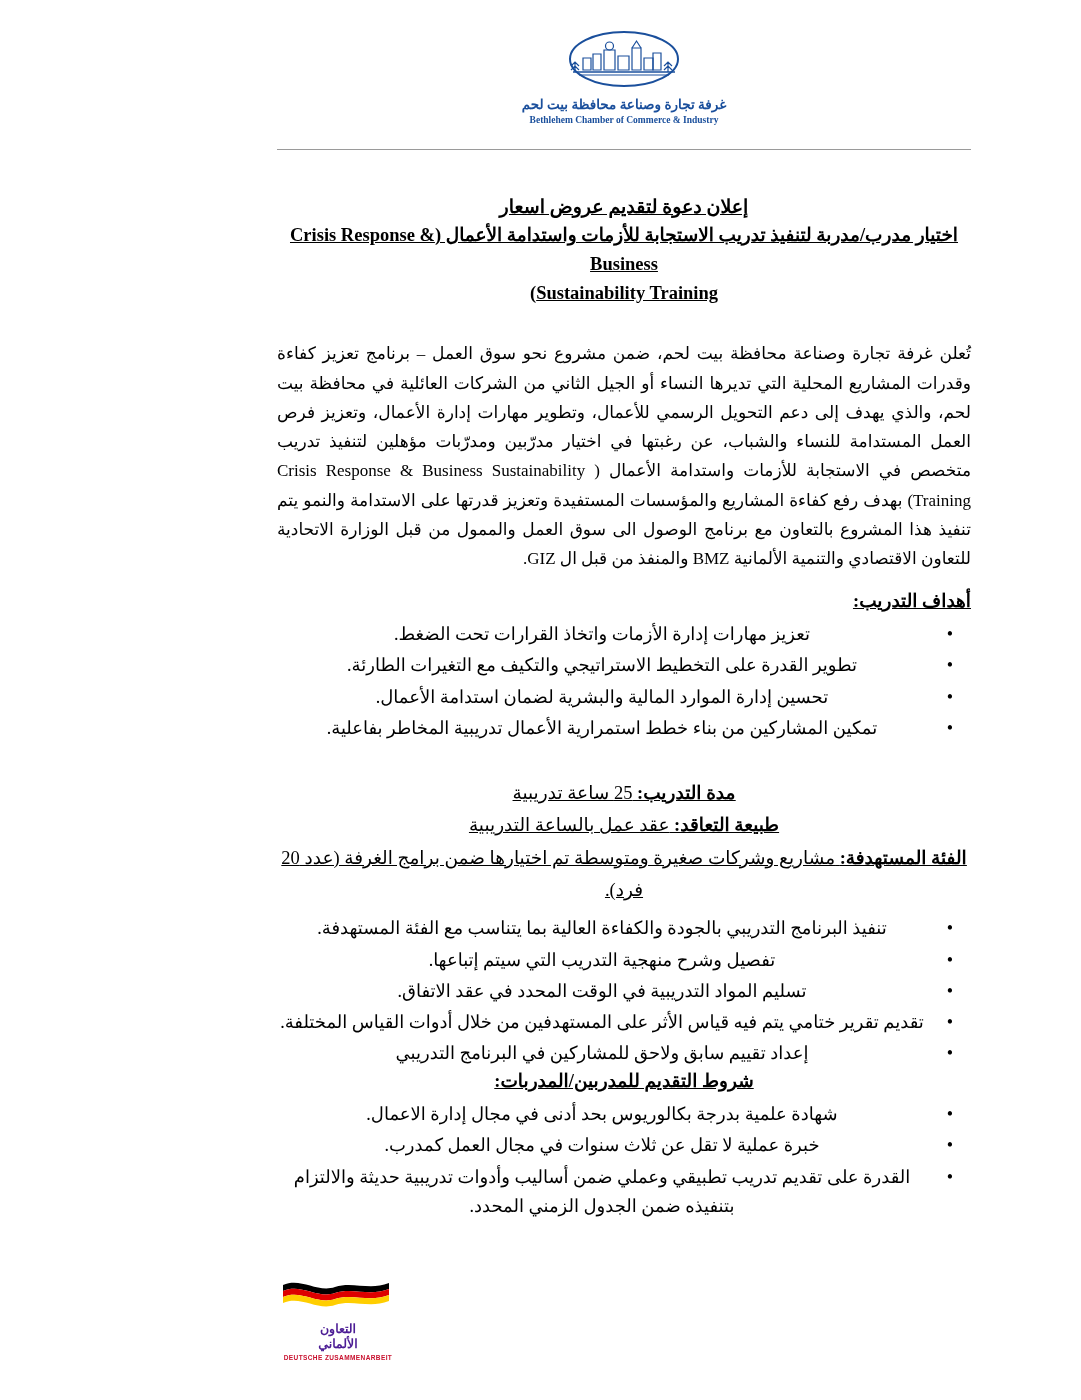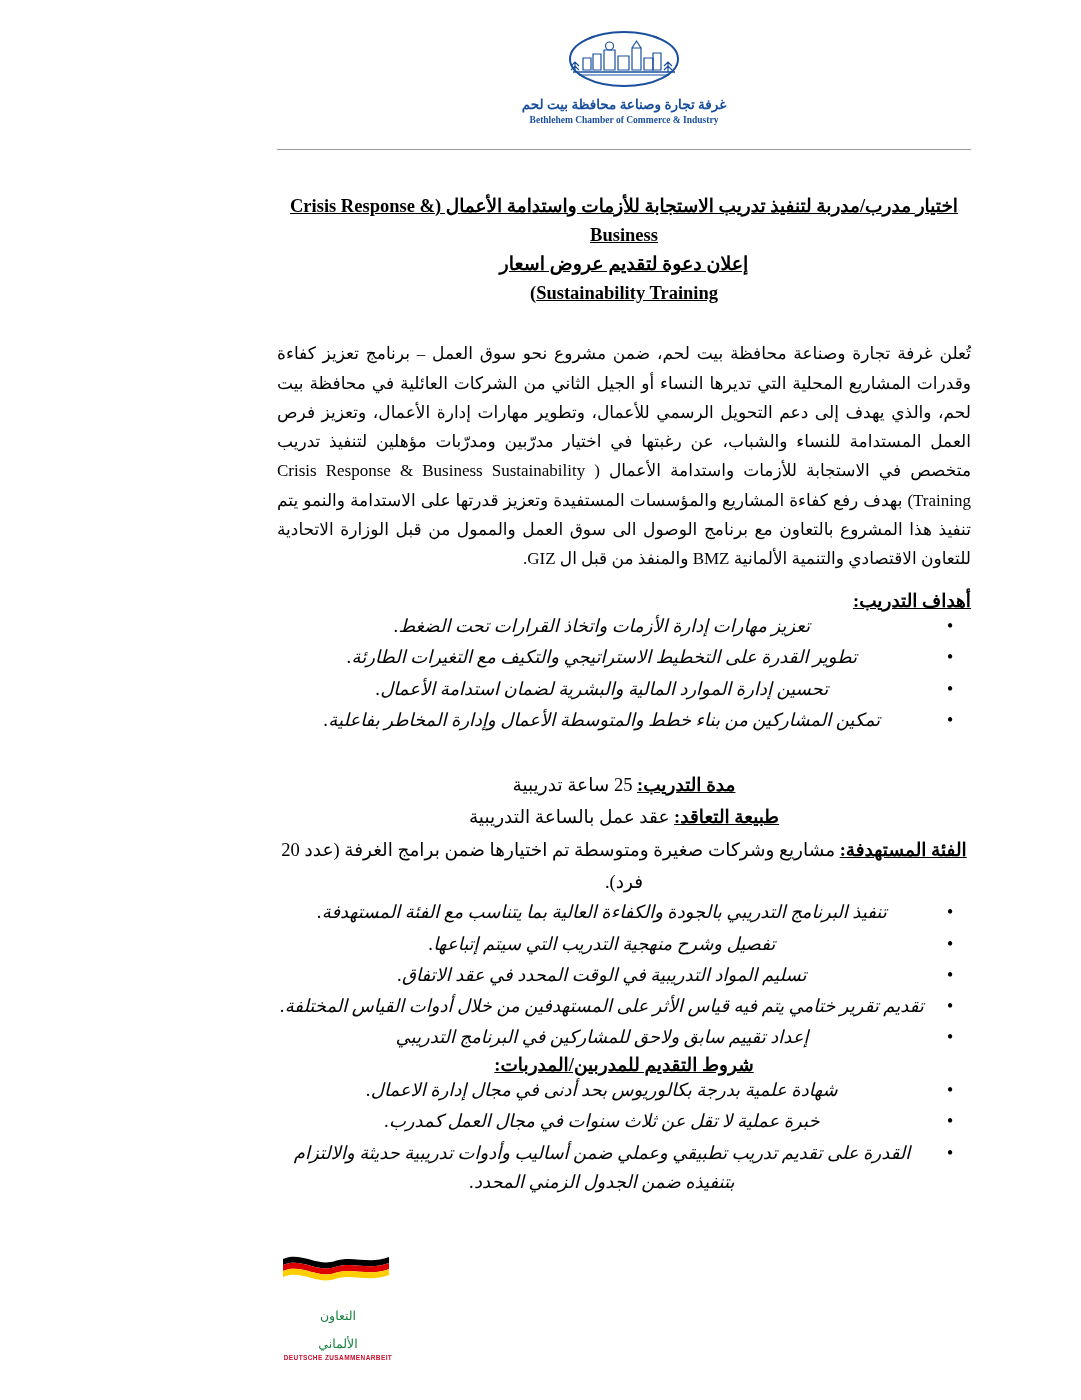--- a/index.html
+++ b/index.html
@@ -90,24 +90,23 @@
     font-size: 18.5px;
     font-weight: bold;
     text-decoration: underline;
     text-align: right;
   }
   .section-head.center {
     text-align: center;
   }
 
   ul.bullets {
-    margin: 0 0 0 0;
+    margin: 8px 0 0 0;
     padding: 0 44px 0 0;
     list-style: none;
-    font-style: italic;
   }
   ul.bullets li {
     font-size: 18px;
     line-height: 1.62;
     margin-bottom: 2px;
     position: relative;
     padding-right: 0;
     text-align: center;
   }
   ul.bullets li::before {
@@ -119,20 +118,21 @@
   }
 
   
   .kv-block {
     margin-top: 34px;
     text-align: center;
   }
   .kv-line {
     font-size: 18.5px;
     line-height: 1.75;
+    text-decoration: underline;
   }
   .kv-key {
     font-weight: bold;
     text-decoration: underline;
   }
 
   
   .footer {
     position: absolute;
     bottom: 36px;
@@ -144,25 +144,25 @@
     display: inline-block;
     text-align: center;
   }
   .giz-flagwrap {
     width: 122px;
     height: 40px;
   }
   .giz-text-ar {
     font-family: "Liberation Sans", sans-serif;
     font-size: 12.5px;
-    font-weight: normal;
-    color: #15803d;
+    font-weight: bold;
+    color: #4c1d95;
     line-height: 1.12;
     direction: rtl;
-    margin-top: 14px;
+    margin-top: 1px;
   }
   .giz-text-de {
     font-family: "Liberation Sans", sans-serif;
     font-size: 6.5px;
     font-weight: bold;
     color: #c8102e;
     letter-spacing: 0.4px;
     margin-top: 3px;
   }
 </style>
@@ -193,33 +193,33 @@
           <line x1="30" y1="47" x2="120" y2="47" stroke="#1a4f9c" stroke-width="1"></line>
         </svg>
       </span>
       <div class="logo-ar">غرفة تجارة وصناعة محافظة بيت لحم</div>
       <div class="logo-en">Bethlehem Chamber of Commerce &amp; Industry</div>
     </div>
     <hr class="header-rule">
   </div>
 
   <div class="title-block">
+    <span class="title-line">إعلان دعوة لتقديم عروض اسعار</span>
     <span class="title-line sub">اختيار مدرب/مدربة لتنفيذ تدريب الاستجابة للأزمات واستدامة الأعمال (Crisis Response &amp; Business</span>
-    <span class="title-line">إعلان دعوة لتقديم عروض اسعار</span>
     <span class="title-line sub">Sustainability Training)</span>
   </div>
 
   <p class="intro">تُعلن غرفة تجارة وصناعة محافظة بيت لحم، ضمن مشروع نحو سوق العمل – برنامج تعزيز كفاءة وقدرات المشاريع المحلية التي تديرها النساء أو الجيل الثاني من الشركات العائلية في محافظة بيت لحم، والذي يهدف إلى دعم التحويل الرسمي للأعمال، وتطوير مهارات إدارة الأعمال، وتعزيز فرص العمل المستدامة للنساء والشباب، عن رغبتها في اختيار مدرّبين ومدرّبات مؤهلين لتنفيذ تدريب متخصص في الاستجابة للأزمات واستدامة الأعمال ( Crisis Response &amp; Business Sustainability Training) بهدف رفع كفاءة المشاريع والمؤسسات المستفيدة وتعزيز قدرتها على الاستدامة والنمو يتم تنفيذ هذا المشروع بالتعاون مع برنامج الوصول الى سوق العمل والممول من قبل الوزارة الاتحادية للتعاون الاقتصادي والتنمية الألمانية BMZ والمنفذ من قبل ال GIZ.</p>
 
   <div class="section-head">أهداف التدريب:</div>
   <ul class="bullets">
     <li>تعزيز مهارات إدارة الأزمات واتخاذ القرارات تحت الضغط.</li>
     <li>تطوير القدرة على التخطيط الاستراتيجي والتكيف مع التغيرات الطارئة.</li>
     <li>تحسين إدارة الموارد المالية والبشرية لضمان استدامة الأعمال.</li>
-    <li>تمكين المشاركين من بناء خطط والمتوسطة الأعمال وإدارة المخاطر بفاعلية.</li>
+    <li>تمكين المشاركين من بناء خطط استمرارية الأعمال تدريبية المخاطر بفاعلية.</li>
   </ul>
 
   <div class="kv-block">
     <div class="kv-line">
       <span class="kv-key">مدة التدريب:</span>
       <span>25 ساعة تدريبية</span>
     </div>
     <div class="kv-line">
       <span class="kv-key">طبيعة التعاقد:</span>
       <span>عقد عمل بالساعة التدريبية</span>

